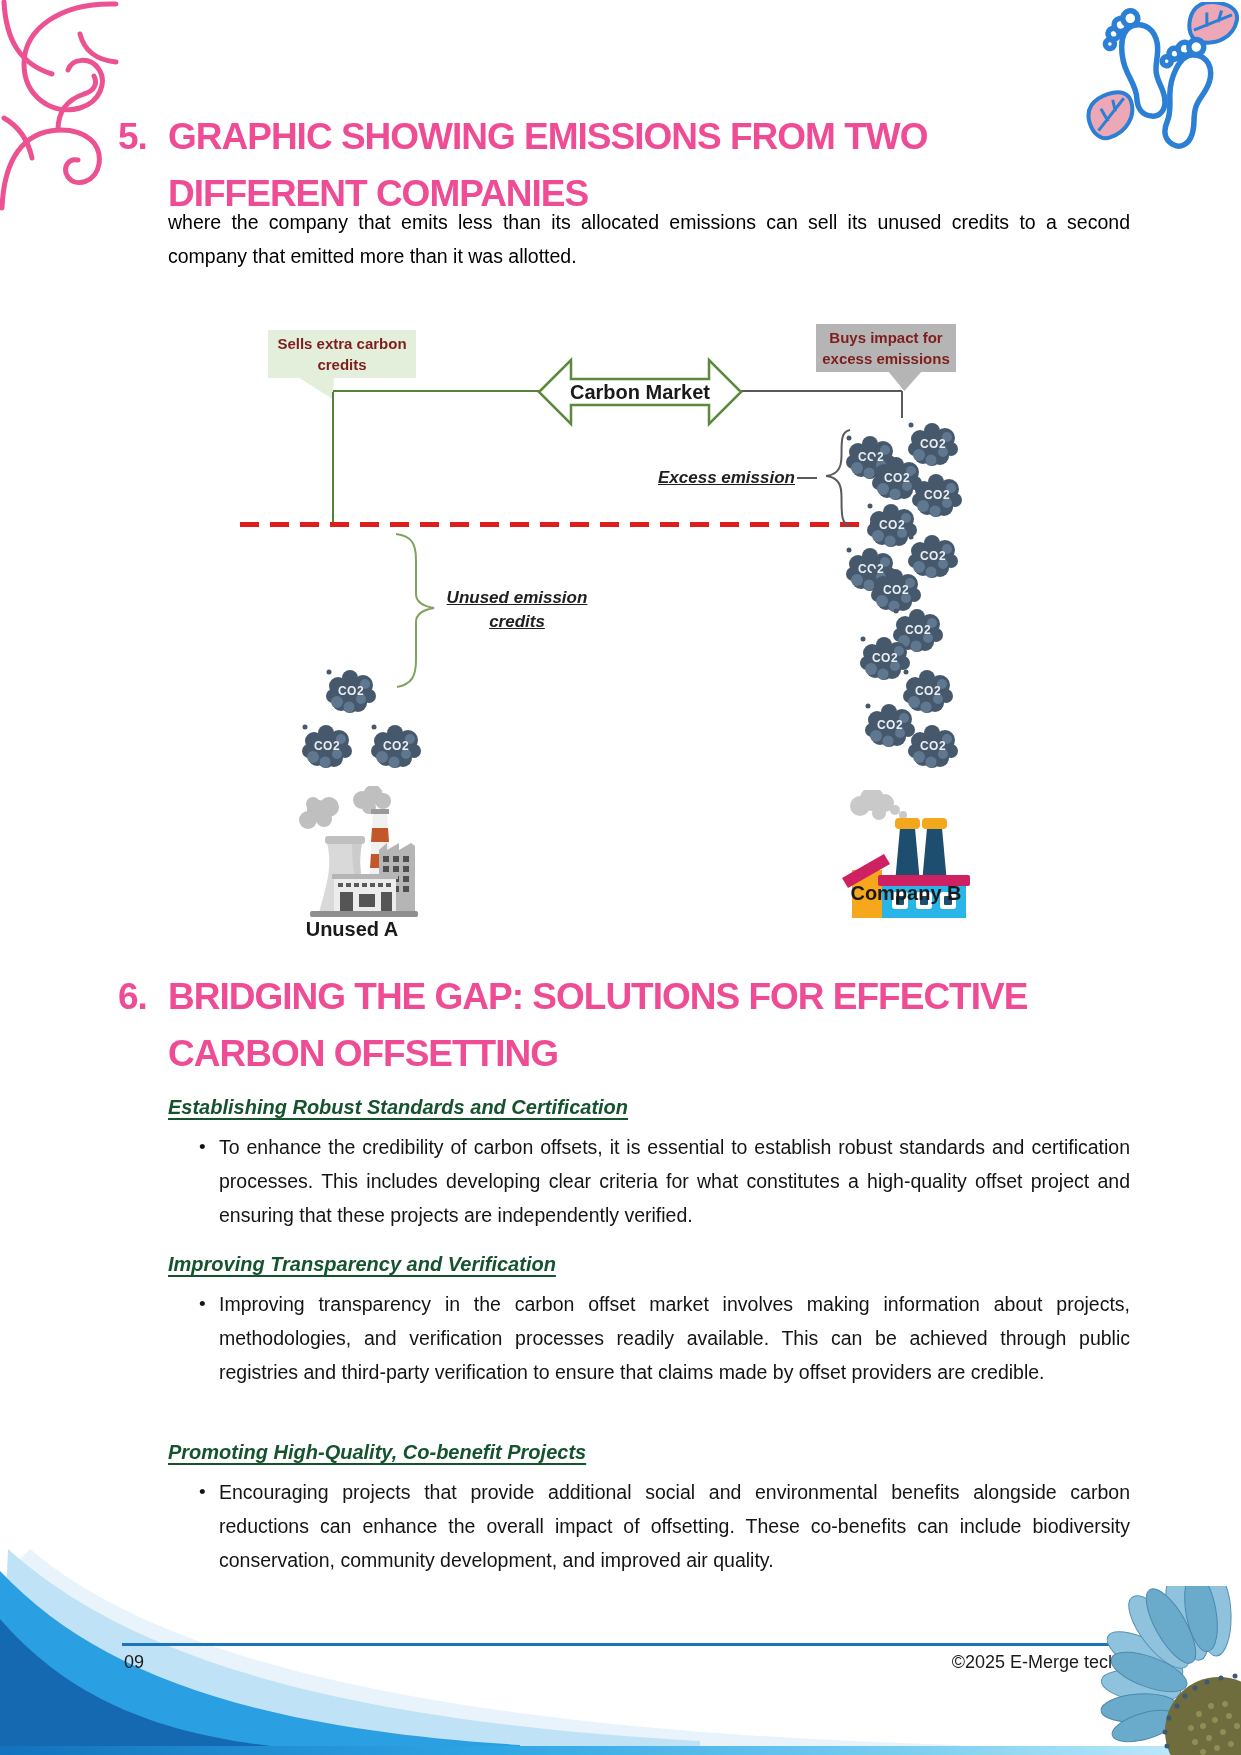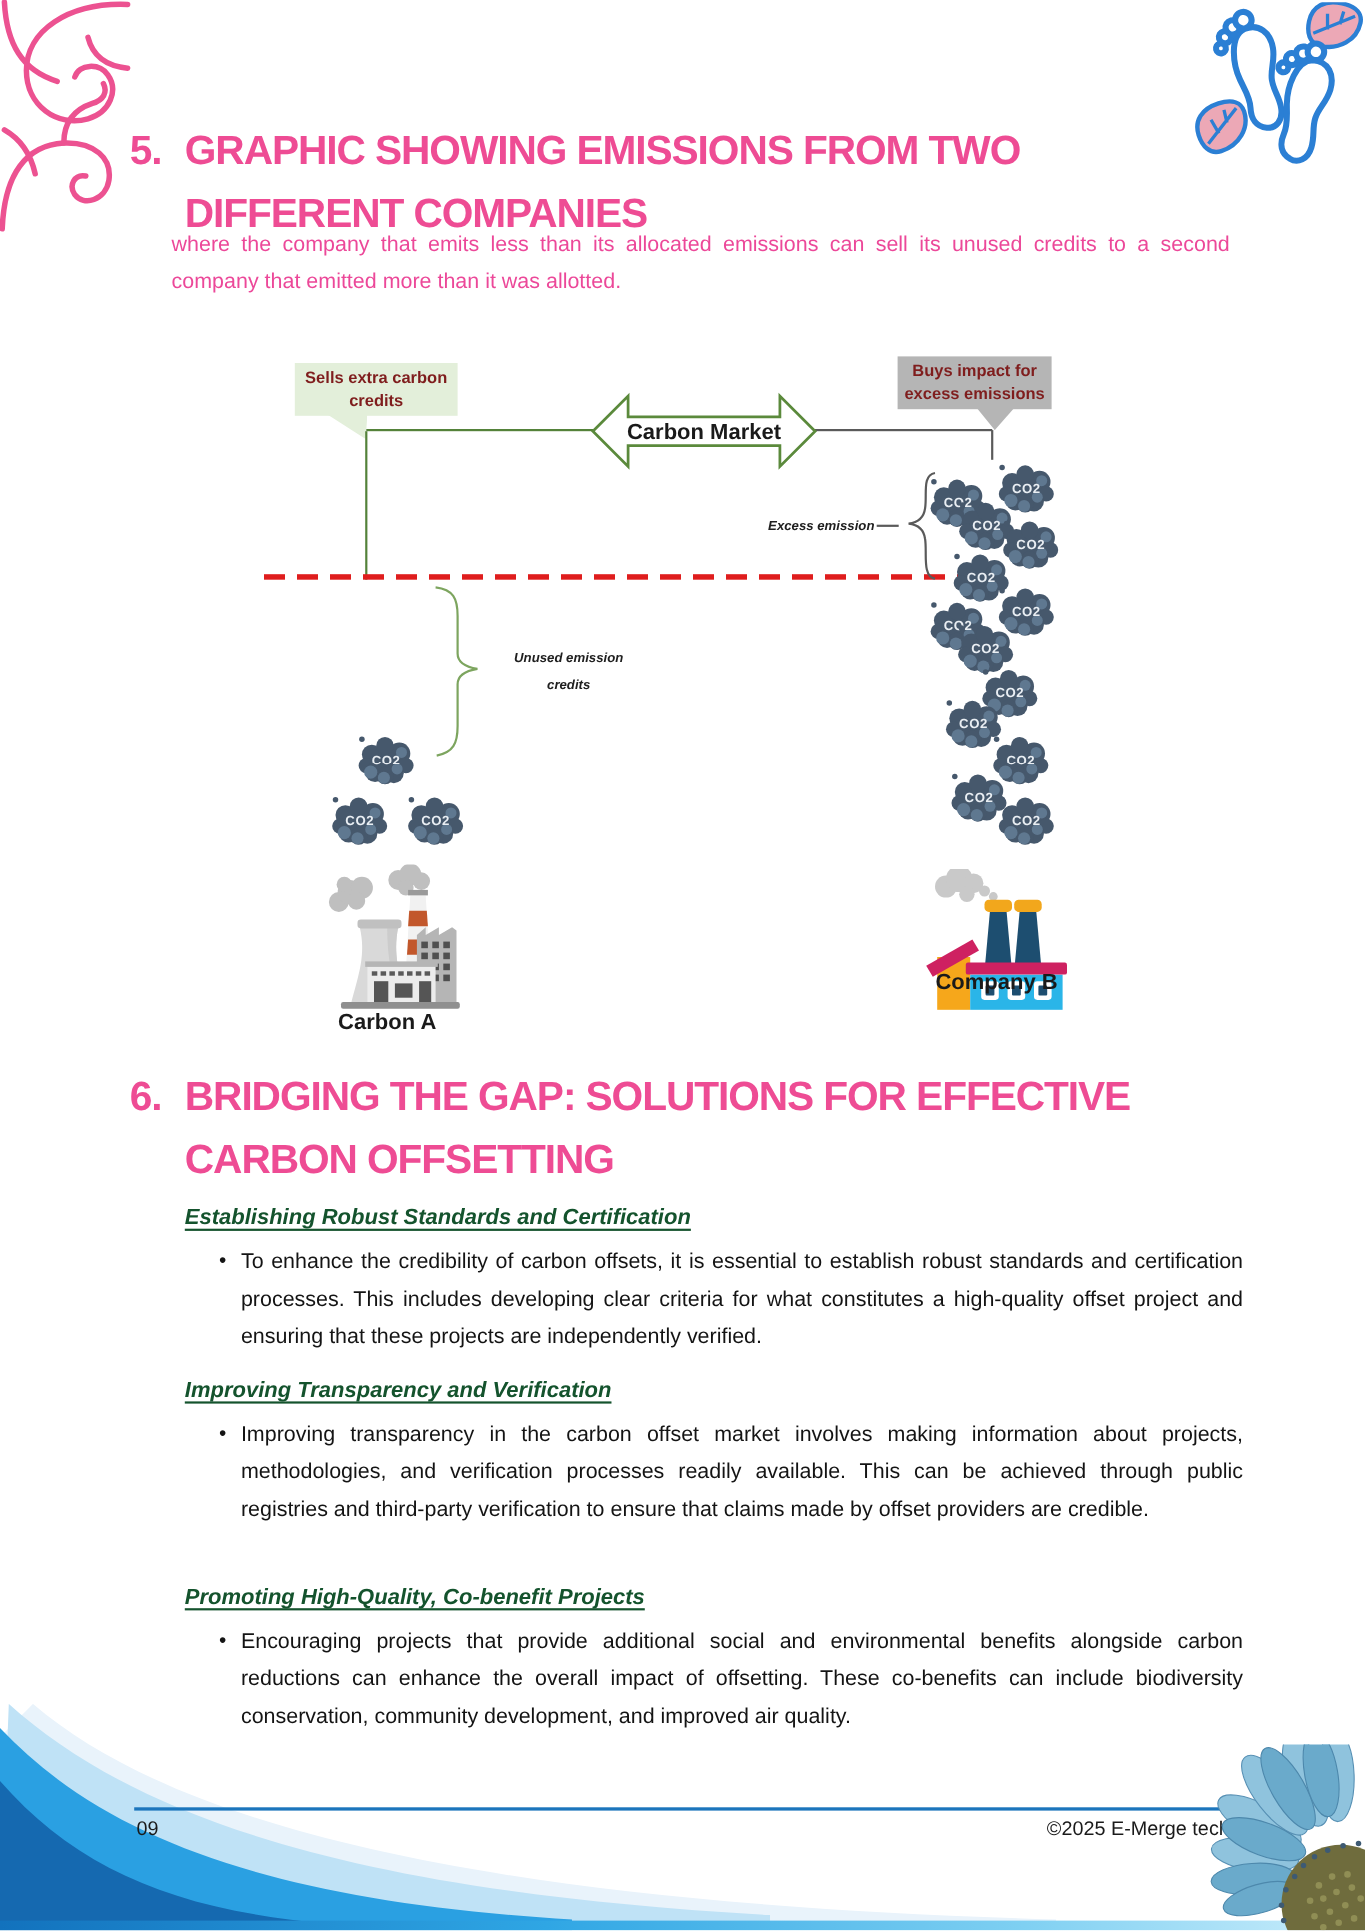--- a/index.html
+++ b/index.html
@@ -5,35 +5,35 @@
   html,body{margin:0;padding:0;background:#ffffff;}
   .page{position:relative;width:1241px;height:1755px;background:#fff;overflow:hidden;
         font-family:"Liberation Sans",sans-serif;color:#141414;}
   .abs{position:absolute;}
 
   
   .h-row{position:absolute;left:118px;width:1012px;display:flex;}
   .h-num{font-size:37px;font-weight:bold;color:#ee4c94;width:50px;flex:0 0 50px;line-height:57px;letter-spacing:-1px;}
   .h-text{font-size:37px;font-weight:bold;color:#ee4c94;line-height:57px;letter-spacing:-1px;}
 
-  .intro{position:absolute;left:156px;width:962px;font-size:19.5px;line-height:34px;text-align:justify;color:#ec4899;}
+  .intro{position:absolute;left:168px;width:962px;font-size:19.5px;line-height:34px;text-align:justify;color:#000000;}
 
   .subhead{position:absolute;left:168px;font-size:20px;font-weight:bold;font-style:italic;color:#14532d;
            text-decoration:underline;text-decoration-thickness:2px;text-underline-offset:4px;}
   .bullet{position:absolute;left:193px;width:937px;font-size:19.5px;line-height:34px;text-align:justify;padding-left:26px;box-sizing:border-box;}
   .bullet::before{content:"\2022";position:absolute;left:6px;top:0;font-size:19px;color:#141414;}
 
   
   .bubble{position:absolute;font-size:15px;font-weight:bold;line-height:21px;text-align:center;
           color:#7f1d1d;display:flex;align-items:center;justify-content:center;padding:3px 6px;box-sizing:border-box;}
   .bubble.green{background:#e3efda;}
   .bubble.gray{background:#b5b5b5;}
   .pointer{position:absolute;}
   .line{position:absolute;}
-  .lbl-italic{position:absolute;font-size:12px;font-weight:bold;font-style:italic;color:#202020;line-height:24px;}
+  .lbl-italic{position:absolute;font-size:17px;font-weight:bold;font-style:italic;color:#202020;line-height:24px;text-decoration:underline;}
   .company-label{position:absolute;font-size:20px;font-weight:bold;color:#1a1a1a;text-align:center;}
   .cloud{position:absolute;width:54px;height:50px;}
   .redline{position:absolute;height:5px;background:repeating-linear-gradient(90deg,#df1d1d 0 19px,rgba(0,0,0,0) 19px 30px);}
 
   
   .footer-line{position:absolute;left:122px;top:1643px;width:996px;height:3px;background:#1b75bc;}
   .footer-text{position:absolute;top:1652px;font-size:18px;color:#1a1a1a;}
   .bottom-strip{position:absolute;left:0;top:1746px;width:1241px;height:9px;
                 background:linear-gradient(90deg,#1272bd,#2fa6e4 40%,#7fd0f2 75%,#cdeefb);}
   svg text{font-family:"Liberation Sans",sans-serif;}
@@ -168,21 +168,21 @@
         <rect x="80" y="97" width="5" height="4"></rect>
           <rect x="88" y="97" width="5" height="4"></rect>
           <rect x="96" y="97" width="5" height="4"></rect>
         <rect x="104" y="97" width="5" height="4"></rect>
       </g>
       <rect x="58" y="106" width="13" height="21" fill="#555555"></rect>
       <rect x="77" y="108" width="16" height="13" fill="#555555"></rect>
       <rect x="99" y="106" width="11" height="21" fill="#555555"></rect>
       <rect x="28" y="125" width="108" height="6" rx="2" fill="#8f8f8f"></rect>
     </svg>
-    <div class="company-label" style="left:282px;top:918px;width:140px">Carbon A</div>
+    <div class="company-label" style="left:282px;top:918px;width:140px">Unused A</div>
 
     <svg class="abs" style="left:840px;top:790px" width="130" height="130" viewBox="0 0 130 130">
       <g fill="#c9c9c9">
         <circle cx="20" cy="16" r="10"></circle>
           <circle cx="32" cy="9" r="12"></circle>
           <circle cx="45" cy="13" r="9"></circle>
         <circle cx="39" cy="23" r="7"></circle>
           <circle cx="55" cy="20" r="5"></circle>
           <circle cx="63" cy="25" r="4"></circle>
       </g>

